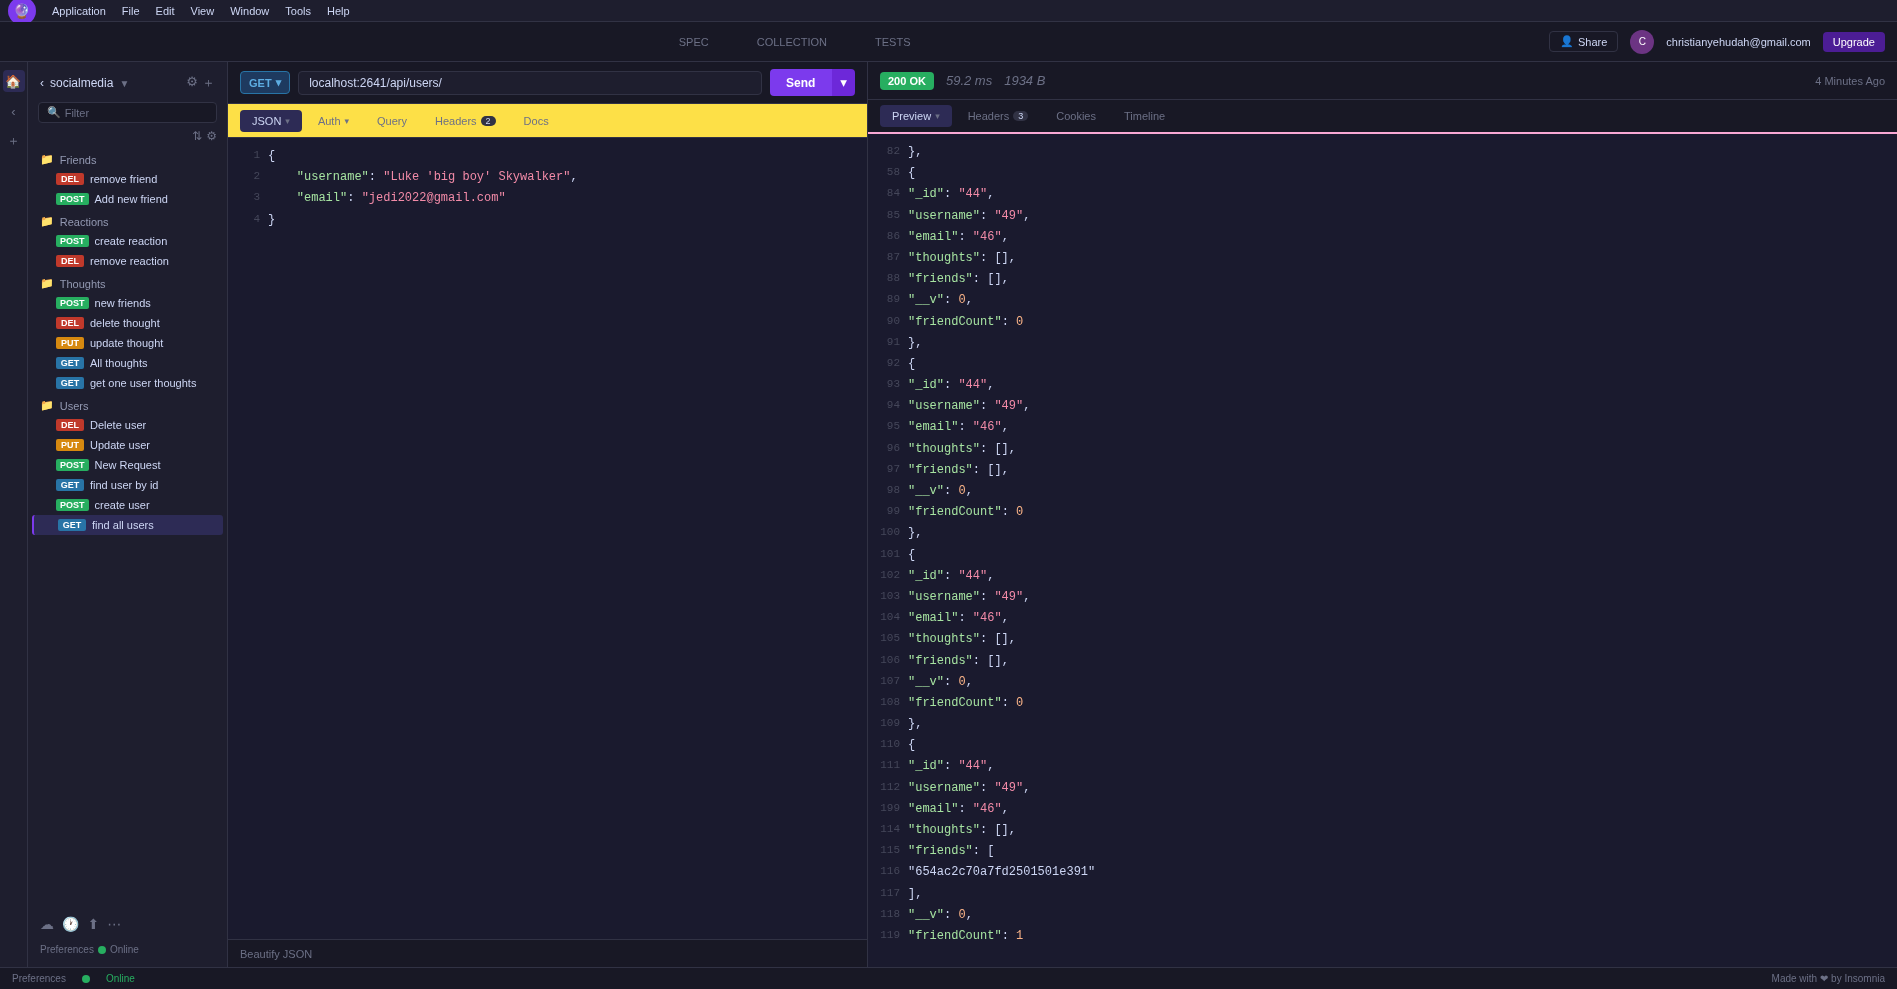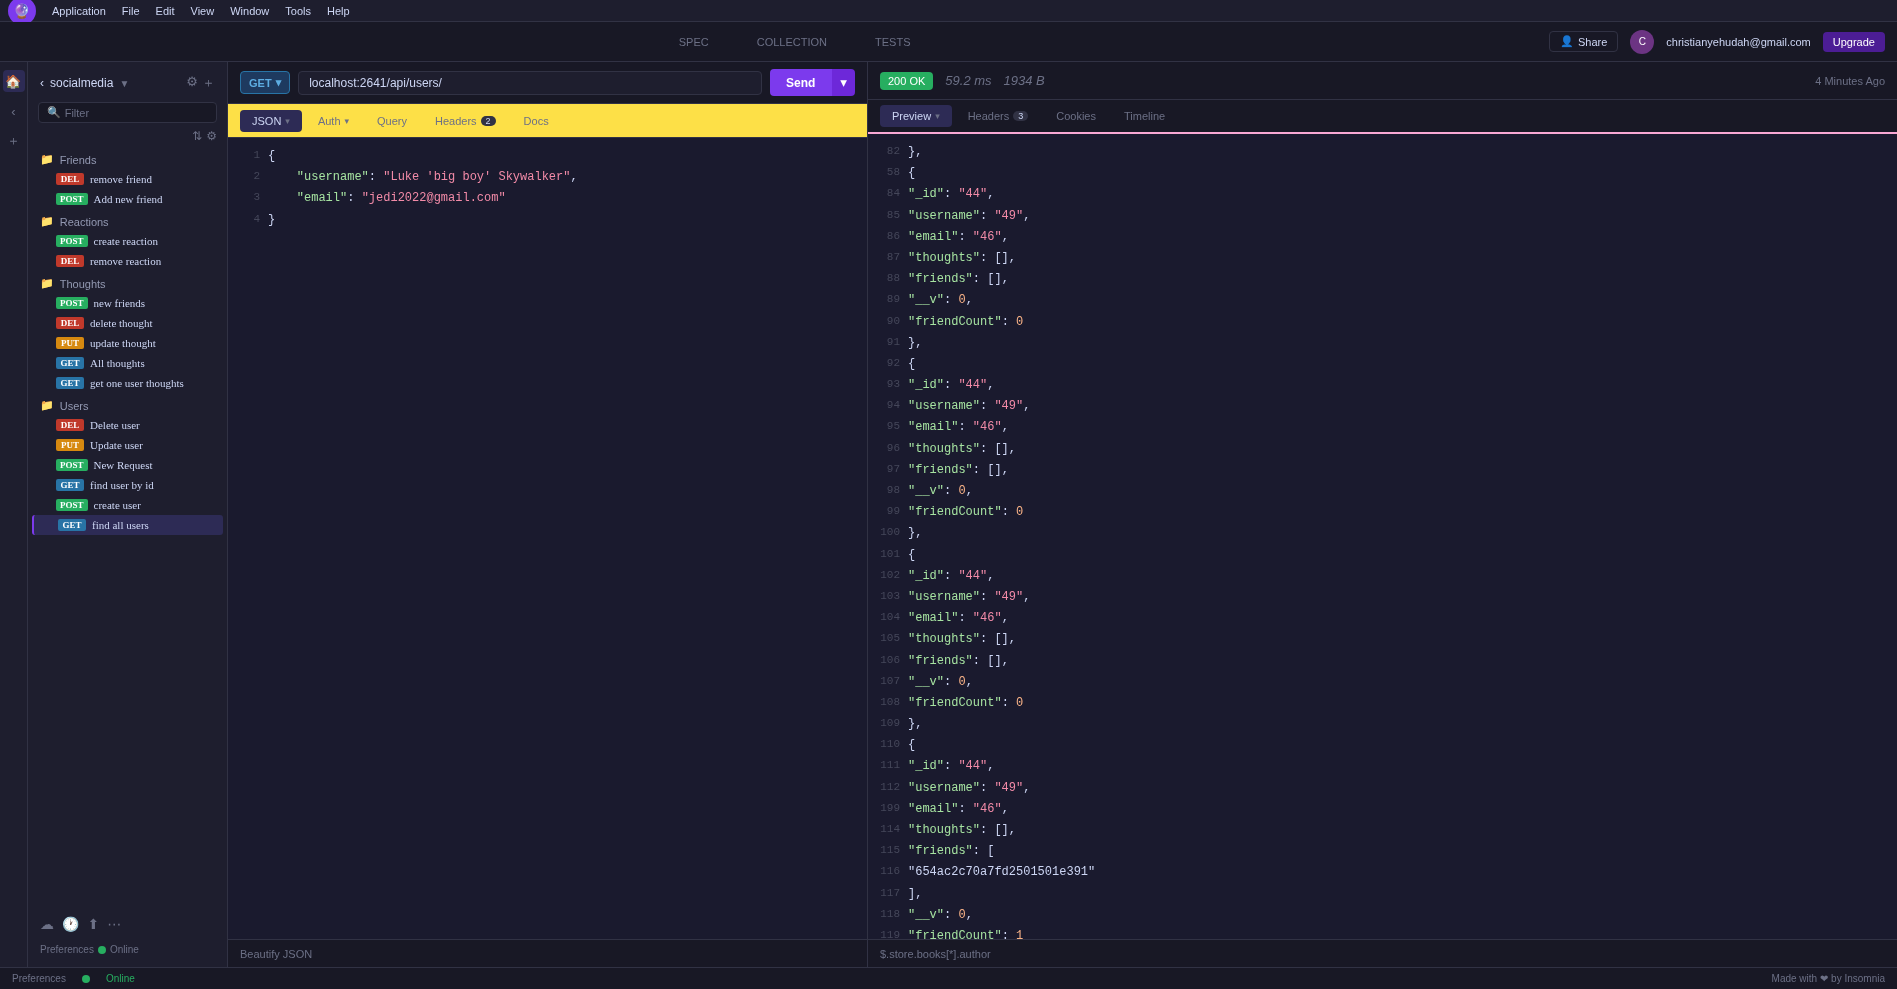--- a/index.html
+++ b/index.html
@@ -175,21 +175,20 @@
 
     
     .nav-item {
       display: flex;
       align-items: center;
       gap: 6px;
       padding: 4px 12px 4px 24px;
       cursor: pointer;
       border-radius: 3px;
       margin: 0 4px;
-      font-family: Liberation Serif, serif;
     }
     .nav-item.active { background: #2d2b55; border-left: 2px solid #7c3aed; }
 
     
     .method-badge {
       font-size: 9px;
       font-weight: bold;
       padding: 1px 4px;
       border-radius: 2px;
       min-width: 28px;
@@ -397,21 +396,21 @@
       padding: 0 12px;
       gap: 12px;
       border-bottom: 1px solid #313244;
     }
     .status-ok {
       background: #27ae60;
       color: #fff;
       padding: 3px 8px;
       border-radius: 4px;
       font-size: 11px;
-      font-weight: normal;
+      font-weight: bold;
     }
     .response-meta {
       color: #6c7086;
       font-size: 13px;
       font-style: italic;
     }
     .response-time-ago {
       margin-left: auto;
       color: #6c7086;
       font-size: 11px;
@@ -888,23 +887,20 @@
         <div class="code-line">
           <span class="line-num">118</span>
           <span class="code-content">    <span style="color:#a6e3a1">"__v"</span>: <span style="color:#fab387">0</span>,</span>
         </div>
         <div class="code-line">
           <span class="line-num">119</span>
           <span class="code-content">    <span style="color:#a6e3a1">"friendCount"</span>: <span style="color:#fab387">1</span></span>
         </div>
       </div>
 
-    <div class="response-bottom">
-      <span class="response-filter">$.store.books[*].author</span>
-    </div>
   </div>
 
 </div>
 
 <div class="status-bar">
   <span>Preferences</span>
   <span class="online-dot"></span>
   <span class="status-online">Online</span>
   <span class="status-bar-right">Made with ❤ by Insomnia</span>
 </div>

